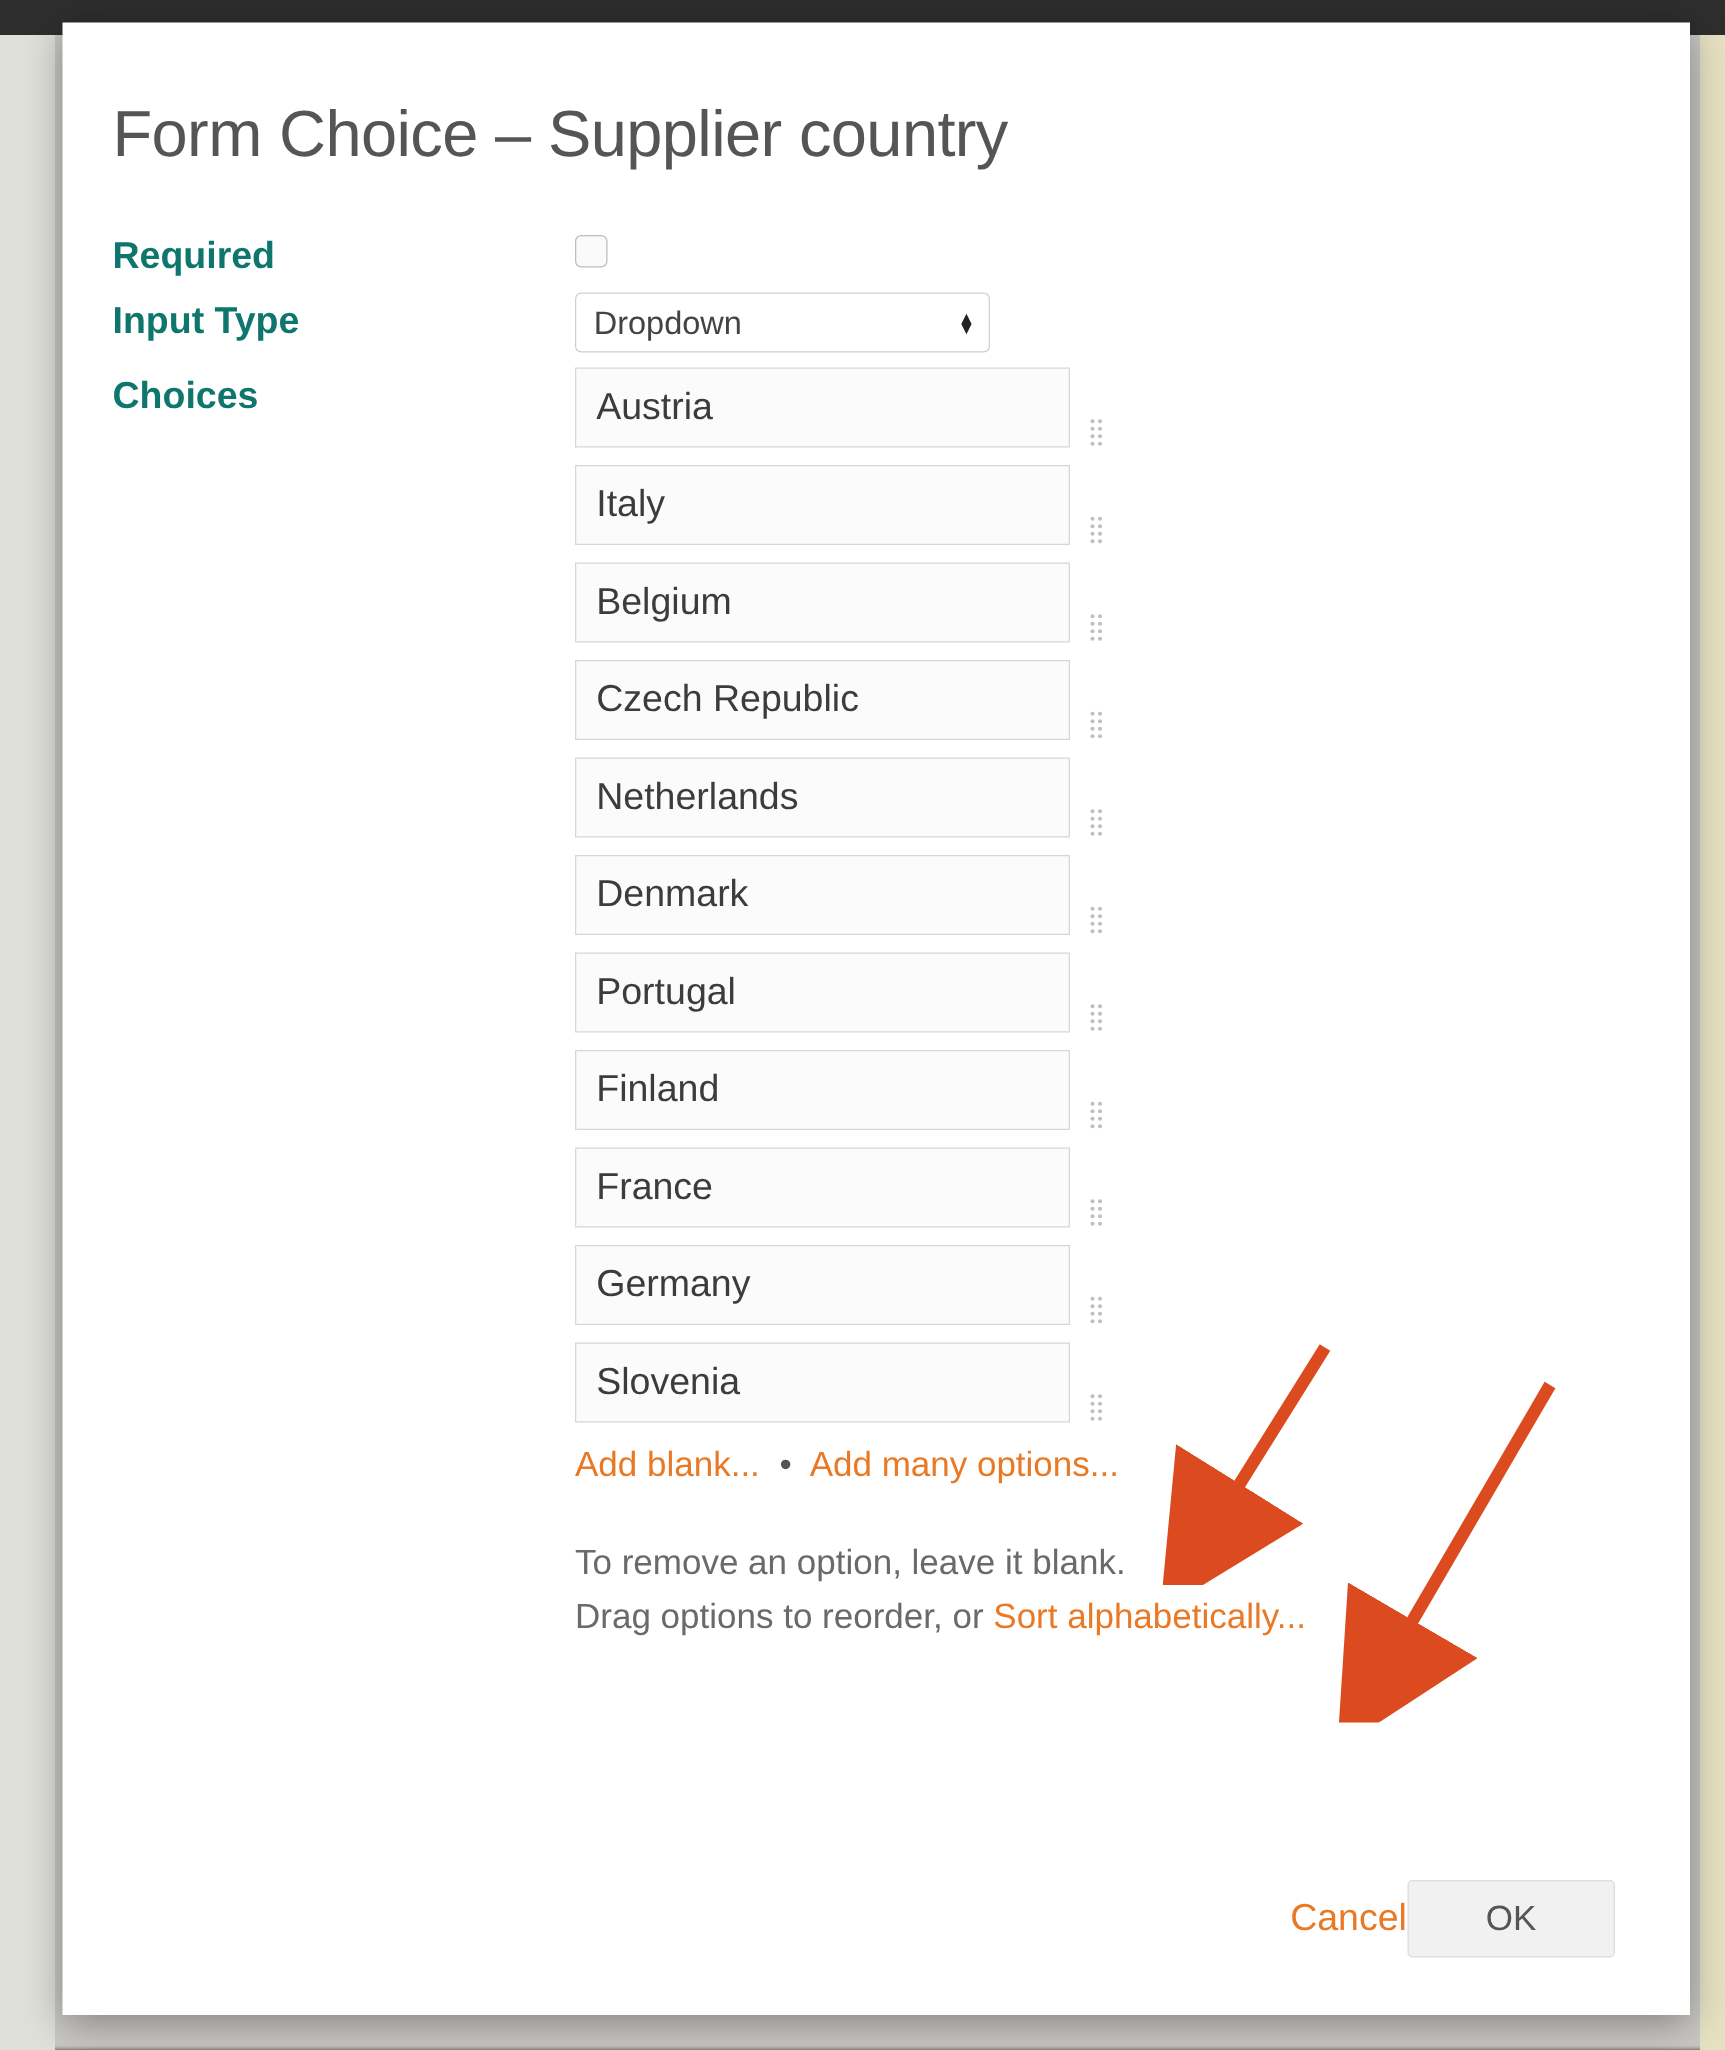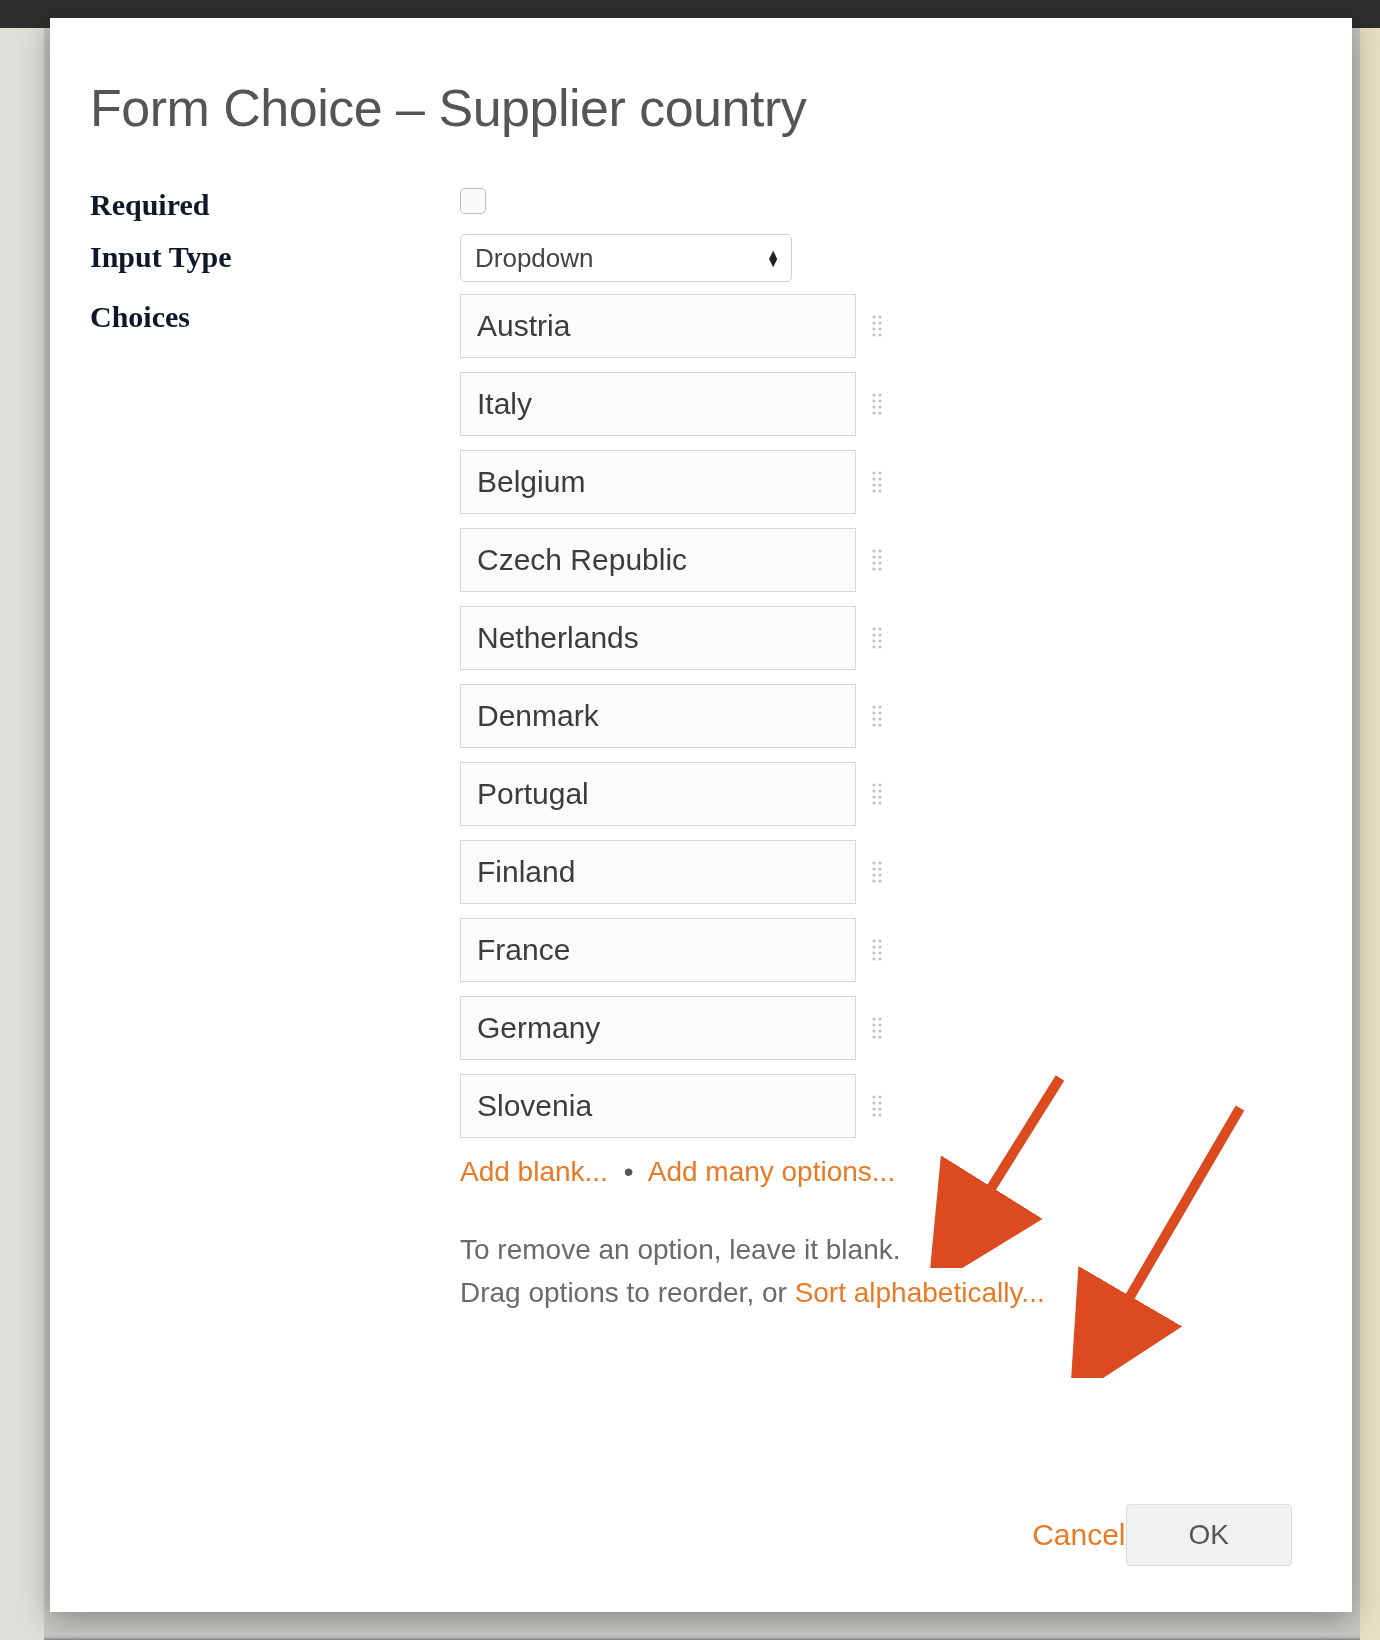--- a/index.html
+++ b/index.html
@@ -77,23 +77,22 @@
 
   .form-row {
     display: flex;
     align-items: flex-start;
     margin-bottom: 12px;
   }
   .form-label {
     width: 370px;
     font-size: 30px;
     font-weight: 700;
-    color: #0f172a;
+    color: #0f766e;
     padding-top: 6px;
-    font-family: Liberation Serif, serif;
   }
   .form-control-col {
     flex: 1;
   }
 
   .checkbox-box {
     width: 24px;
     height: 24px;
     border: 1px solid #bdbdbd;
     border-radius: 5px;
@@ -131,21 +130,21 @@
     pointer-events: none;
   }
 
   .choice-list {
     display: flex;
     flex-direction: column;
     gap: 14px;
   }
   .choice-row {
     display: flex;
-    align-items: center;
+    align-items: flex-end;
   }
   .choice-input {
     width: 396px;
     height: 64px;
     border: 1px solid #d7d7d7;
     background: #fbfbfb;
     font-size: 30px;
     color: #3c3c3c;
     padding: 0 16px;
     box-sizing: border-box;

